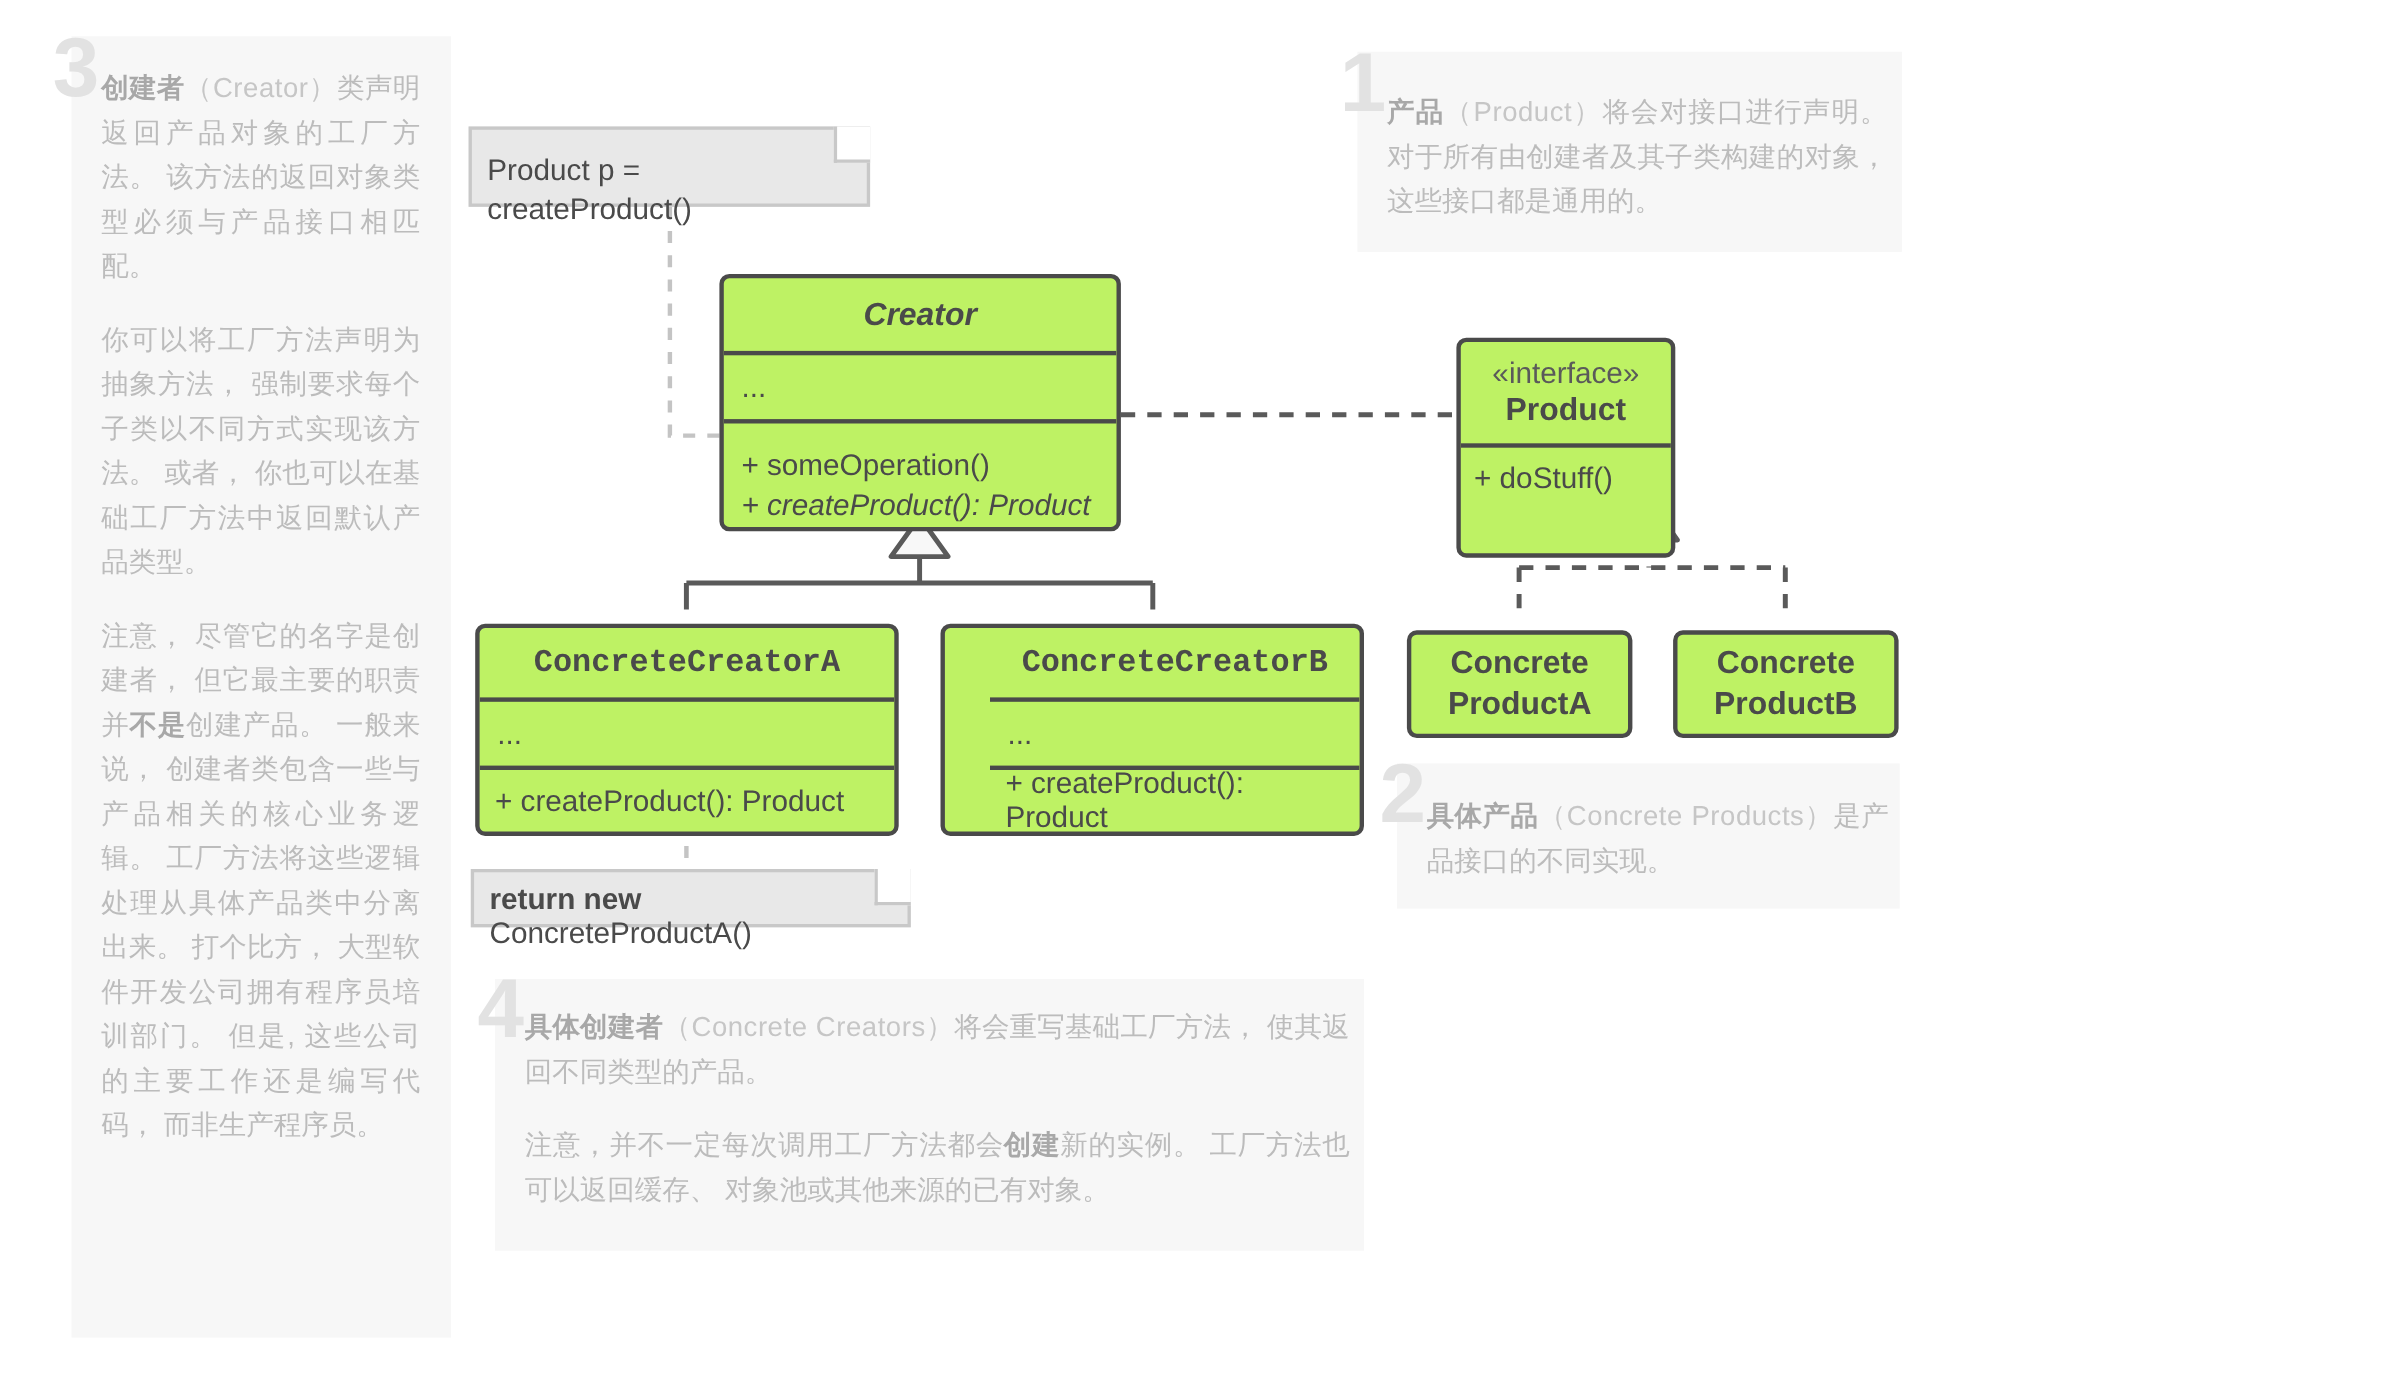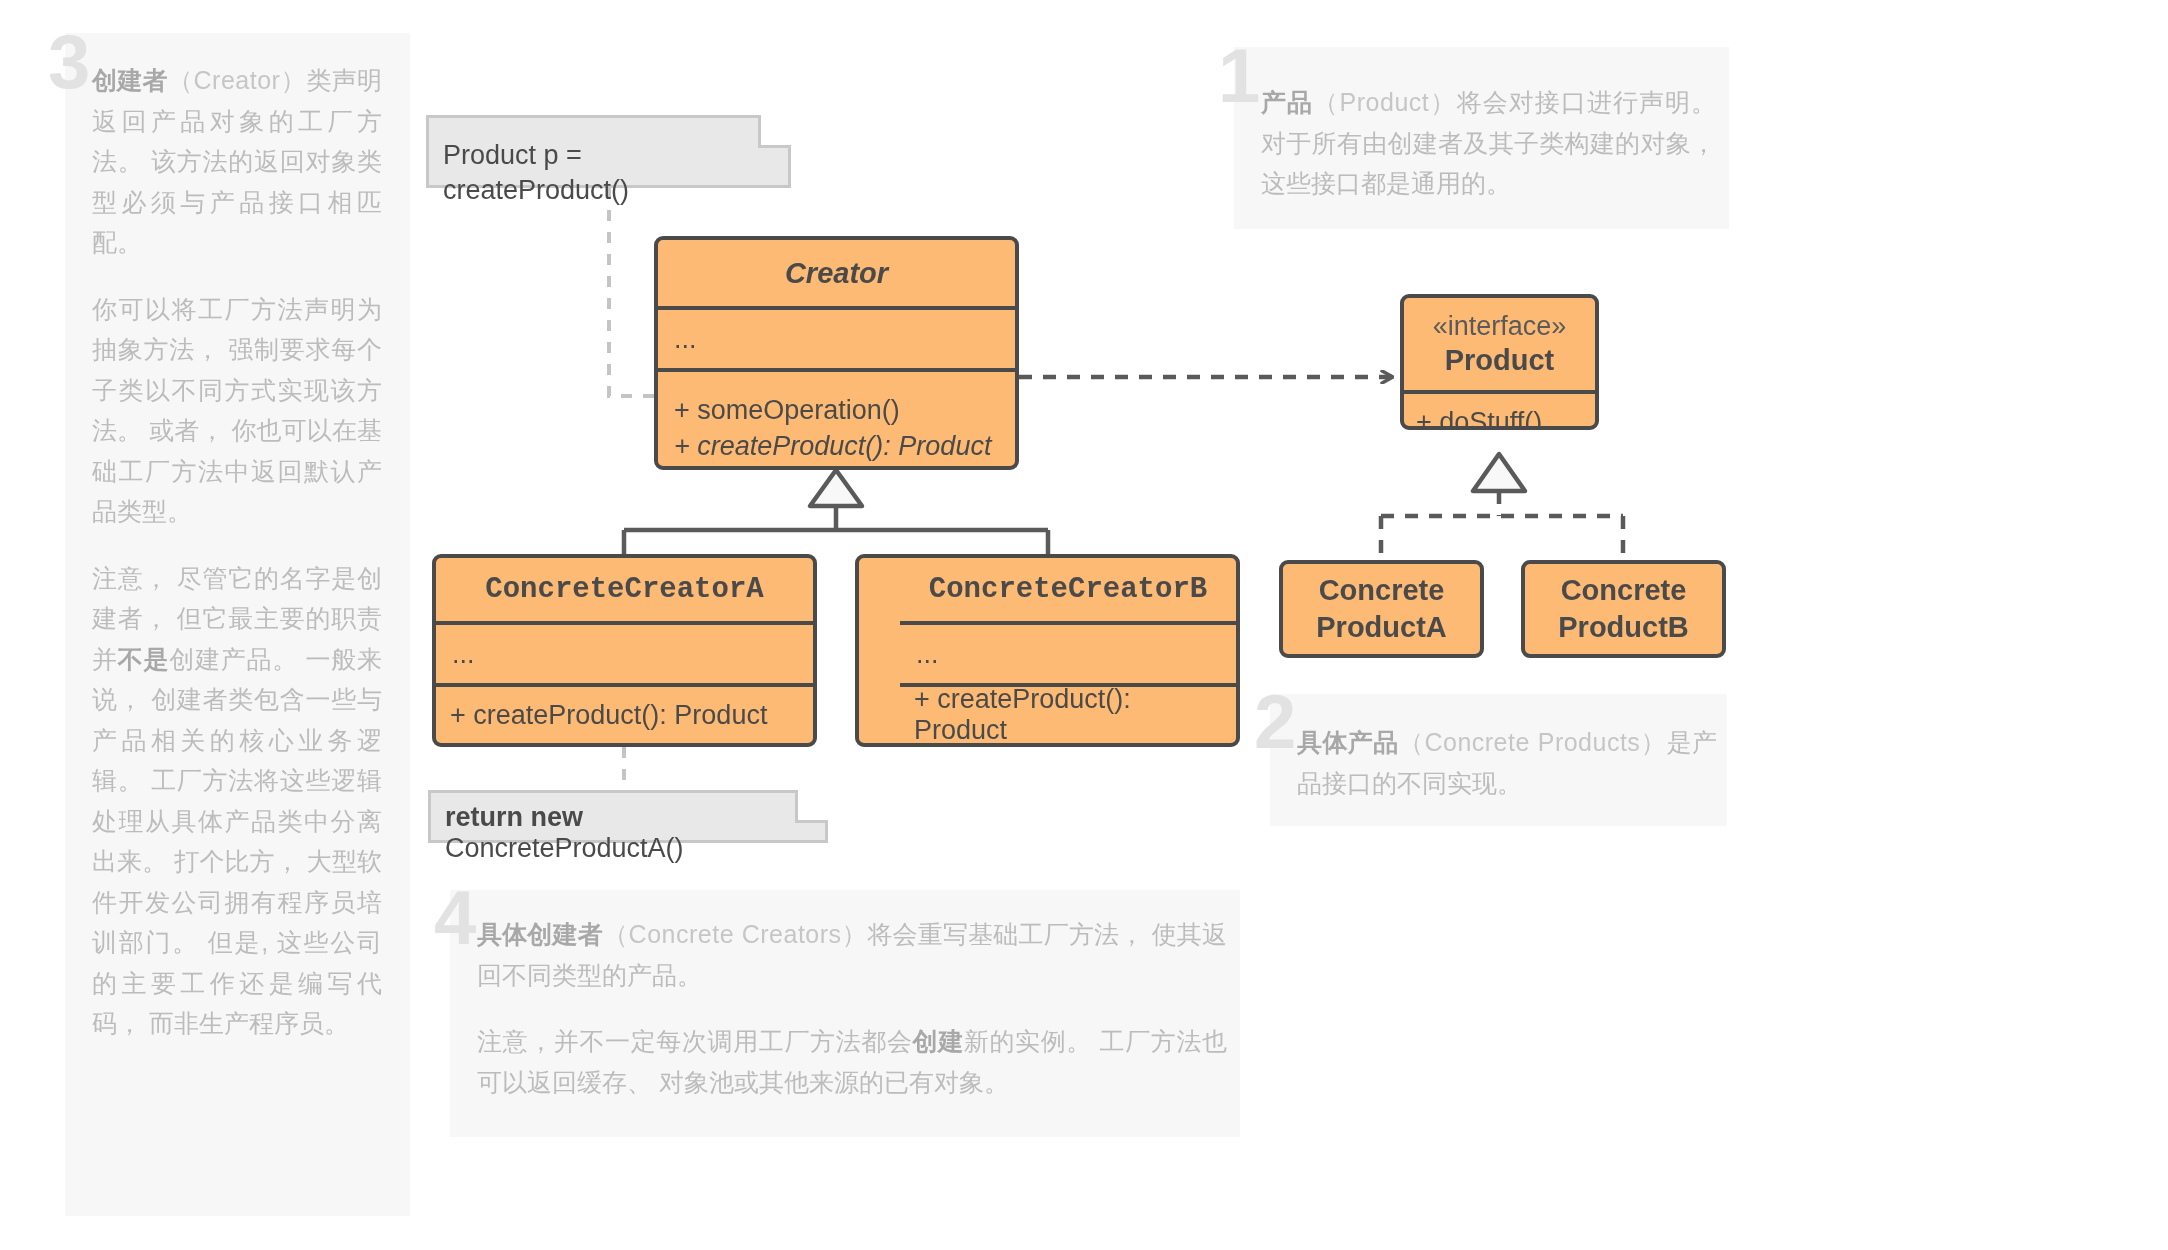--- a/index.html
+++ b/index.html
@@ -42,42 +42,42 @@
 
   
   #panel-ccreators{left:450px;top:890px;width:790px;height:247px;}
   #num-ccreators{left:434px;top:880px;}
   #body-ccreators{left:477px;top:914px;width:750px;font-size:25px;}
 
   
   .uml-box{
     position:absolute;box-sizing:border-box;
     border:4px solid #4a4a4a;border-radius:9px;
-    background:#fdba74;overflow:hidden;
+    background:#bef264;overflow:hidden;margin-top:13px;
   }
   .uml-sec{box-sizing:border-box;width:100%;}
   .uml-sec + .uml-sec{border-top:4px solid #4a4a4a;}
   .uml-title{
     text-align:center;font-weight:700;color:#4a4a4a;
     display:flex;align-items:center;justify-content:center;
     flex-direction:column;
   }
   .uml-row{color:#4a4a4a;display:flex;align-items:center;}
   .stereo{font-weight:400;color:#5a5a5a;}
 
   
   #box-creator{left:654px;top:236px;width:365px;height:234px;}
   #box-creator .uml-title{height:66px;font-size:29px;font-style:italic;}
   #box-creator .r-attrs{height:62px;font-size:27px;padding:0 16px;}
   #box-creator .r-ops{height:118px;font-size:27px;padding:6px 16px;flex-direction:column;align-items:flex-start;justify-content:center;}
   #box-creator .r-ops span{line-height:1.33;}
   .italic-op{font-style:italic;}
 
   
-  #box-product{left:1400px;top:294px;width:199px;height:136px;}
+  #box-product{left:1324px;top:294px;width:199px;height:200px;}
   #box-product .uml-title{height:92px;font-size:27px;line-height:1.2;}
   #box-product .uml-title .stereo{font-size:27px;font-weight:400;}
   #box-product .uml-title .nm{font-size:29px;font-weight:700;}
   #box-product .r-ops{height:60px;font-size:27px;padding:0 12px;}
 
   
   #box-ccA{left:432px;top:554px;width:385px;height:193px;}
   #box-ccB{left:855px;top:554px;width:385px;height:193px;padding-left:41px;}
   .cc .uml-title{height:63px;font-size:29px;font-family:Liberation Mono, monospace;}
   .cc .r-attrs{height:62px;font-size:27px;padding:0 16px;}

